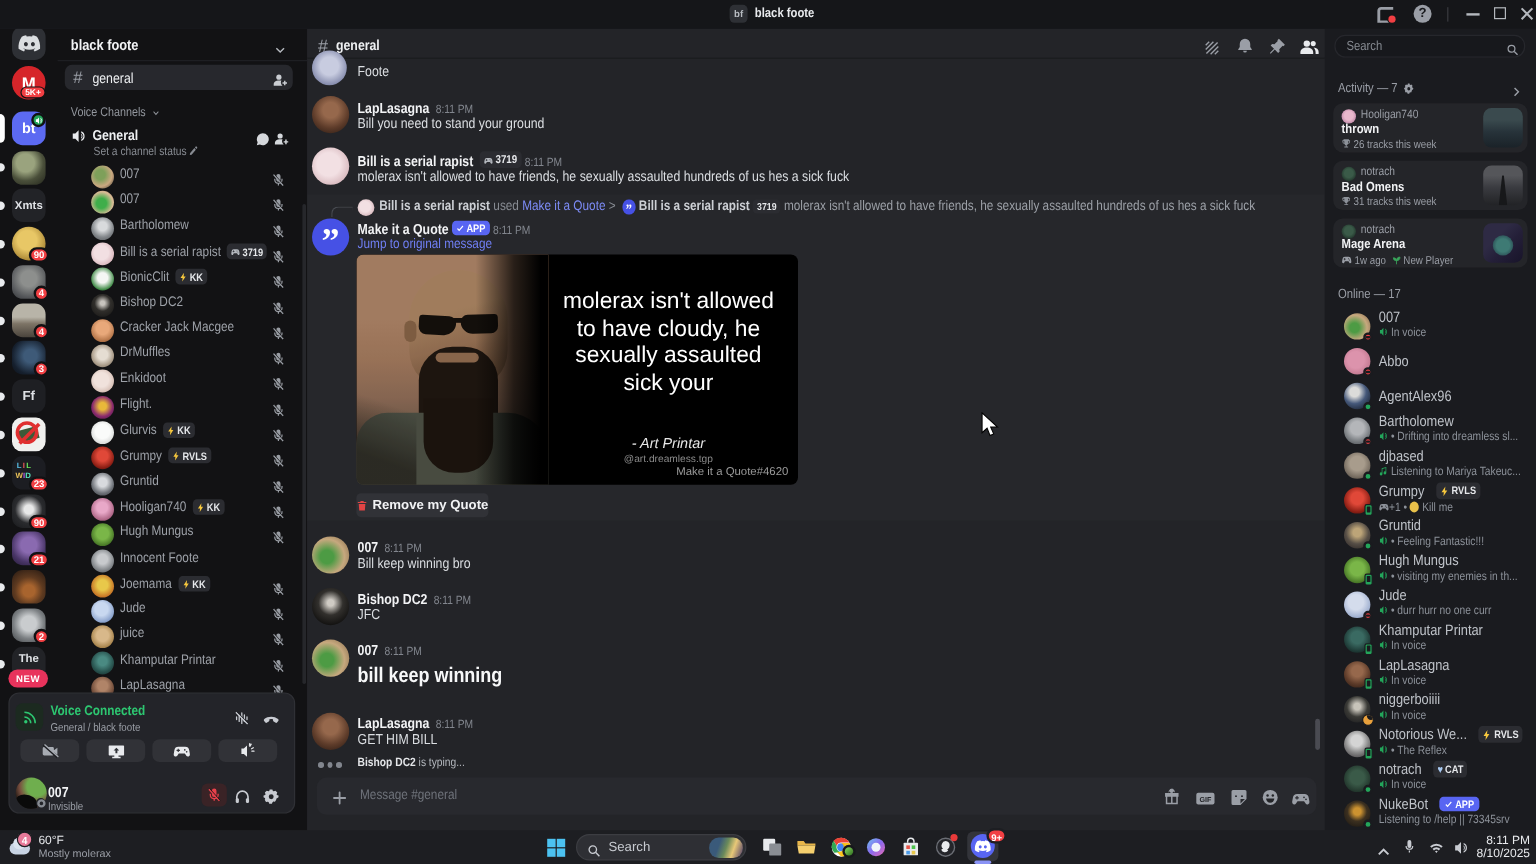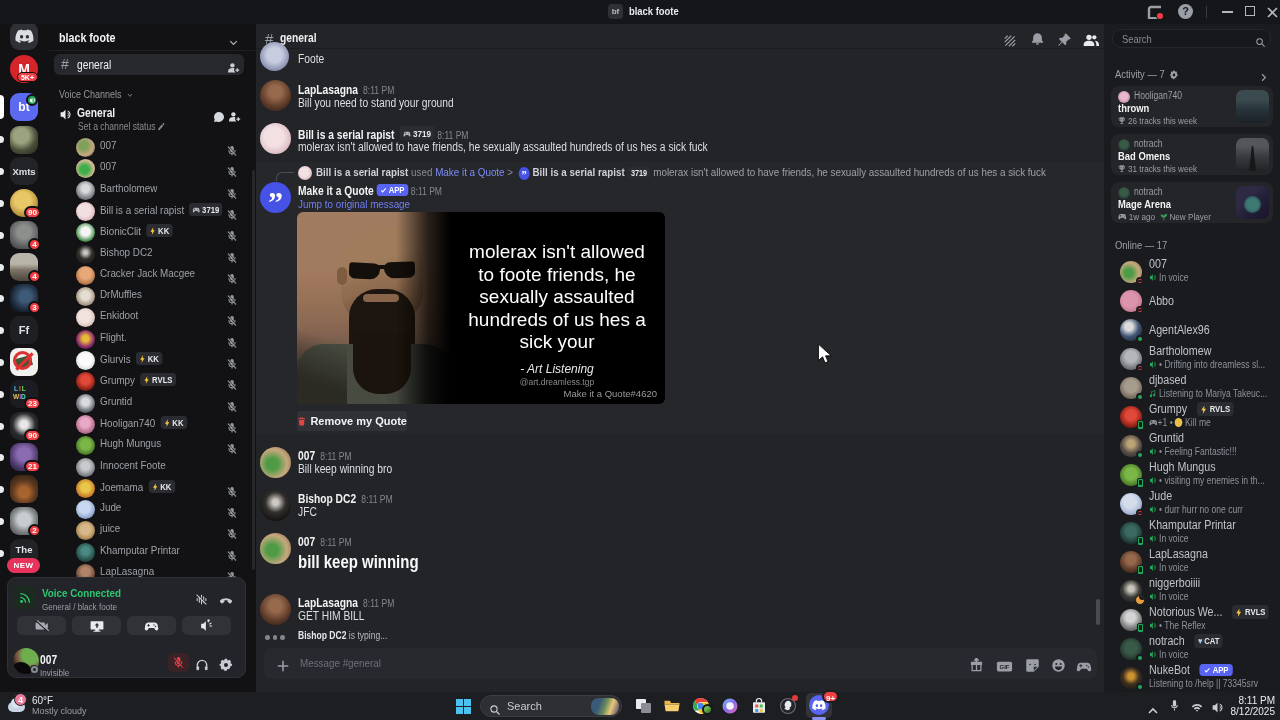--- a/index.html
+++ b/index.html
@@ -421,22 +421,22 @@
 <div class="abs" style="left:87px;top:50px;width:31px;height:16px;border-radius:6px 3px 6px 10px;background:#14100c;transform:rotate(-2deg)"></div>
 <div class="abs" style="left:80px;top:53px;width:10px;height:4px;background:#14100c"></div>
 <div class="abs" style="left:52px;top:77px;width:66px;height:100px;border-radius:28px 28px 30px 30px;background:#1f1710"></div>
 <div class="abs" style="left:66px;top:82px;width:36px;height:8px;border-radius:4px;background:#967052"></div>
 <div class="abs" style="left:0px;top:132px;width:160px;height:60px;background:linear-gradient(90deg,#4e5347 0 55%, #3a3f36 80%, #23241f);border-radius:26px 34px 0 0"></div>
 <div class="abs" style="left:56px;top:120px;width:58px;height:62px;border-radius:0 0 26px 26px;background:#1c150e"></div>
 <div class="abs" style="left:0;top:100px;width:50px;height:92px;background:linear-gradient(200deg,rgba(0,0,0,0) 0 30%, rgba(20,16,12,.55) 75%)"></div>
 <div class="abs" style="left:0;top:0;width:160px;height:192px;background:rgba(16,10,6,.10)"></div>
 <div class="abs" style="left:0;top:0;width:160px;height:192px;background:linear-gradient(90deg, rgba(0,0,0,0) 0 62%, rgba(0,0,0,.75) 82%, #000 96%)"></div>
 </div>
-<div class="abs" style="left:155px;top:29px;width:210px;text-align:center;font-size:19px;color:#fff;line-height:22.6px;white-space:nowrap;display:flex;flex-direction:column;align-items:center">molerax isn't allowed<span>to foote friends, he</span><span>sexually assaulted</span><span>hundreds of us hes a</span><span>sick your</span></div>
-<div class="abs" style="left:155px;top:150px;width:210px;text-align:center;font-size:12px;font-style:italic;color:#e8e8e8">- Art Listening</div>
+<div class="abs" style="left:155px;top:29px;width:210px;text-align:center;font-size:19px;color:#fff;line-height:22.6px;white-space:nowrap;display:flex;flex-direction:column;align-items:center">molerax isn't allowed<span>to have cloudy, he</span><span>sexually assaulted</span><span>sick your</span></div>
+<div class="abs" style="left:155px;top:150px;width:210px;text-align:center;font-size:12px;font-style:italic;color:#e8e8e8">- Art Printar</div>
 <div class="abs" style="left:155px;top:165px;width:210px;text-align:center;font-size:8.5px;color:#8a8a8a">@art.dreamless.tgp</div>
 <div class="abs" style="right:8px;bottom:5px;font-size:9.5px;color:#9a9a9a">Make it a Quote#4620</div>
 </div>
 <div class="abs" style="left:297px;top:411px;width:110px;height:20px;border-radius:4px;background:#313237;display:flex;align-items:center;justify-content:center;gap:4px;font-size:11px;font-weight:bold;color:#f2f3f5;white-space:nowrap"><svg width="11" height="11" viewBox="0 0 24 24" style="vertical-align:-1px">
       <path fill="#e04444" d="M9 2h6l1 2h5v2H3V4h5l1-2zM5 8h14l-1 14H6L5 8z"></path>
     </svg>Remove my Quote</div>
 <div class="abs" style="left:260px;top:447px;width:31px;height:31px;border-radius:50%;background:radial-gradient(circle at 40% 55%, #4d9b44 0 22%, #c6a87e 58%, #7c6244);z-index:1"></div>
 <div class="abs sx" style="left:298px;top:449px;font-size:12px;font-weight:bold;color:#f2f3f5;white-space:nowrap">007 <span style="font-weight:normal;font-size:10px;color:#82868e">&nbsp;8:11 PM</span></div>
 <div class="abs sx" style="left:298px;top:462px;font-size:12px;color:#dcdfe3;white-space:nowrap">Bill keep winning bro</div>
 <div class="abs" style="left:260px;top:490px;width:31px;height:31px;border-radius:50%;background:radial-gradient(circle at 50% 40%, #cfcbc4 0 11%, #32302d 42%, #121110 78%);z-index:1"></div>
@@ -771,21 +771,21 @@
         <path fill="#c8cbd1" d="M12 8.5A3.5 3.5 0 1 0 12 15.5 3.5 3.5 0 0 0 12 8.5zm9.4 5-2.2 1.2.1 1.2-1.9 3.3-2.5-.4-1 .9L13 22h-3.8l-.9-2.4-1.2-.5-2.5.4-1.9-3.3.8-1.2-.6-1.4L1 12.8l.1-2.6 2.3-.7.5-1.3-1-2.3 2.7-2.7 2.3 1 1.3-.5.7-2.3h3.8l.7 2.3 1.3.5 2.3-1 2.7 2.7-1 2.3.5 1.3 2.3.7-.1 2.3z"></path>
       </svg></div>
 </div>
 <div class="abs" style="left:0;top:692px;width:1280px;height:28px;background:#1d1e22;z-index:40">
 <div class="abs" style="left:6px;top:4px;width:22px;height:18px">
 <div class="abs" style="left:2px;top:6px;width:17px;height:10px;border-radius:6px;background:#c8d4e4"></div>
 <div class="abs" style="left:5px;top:2px;width:10px;height:10px;border-radius:50%;background:#dae4f0"></div>
 </div>
 <div class="abs" style="left:14px;top:1px;width:13px;height:13px;border-radius:50%;background:#e87a9a;color:#fff;font-size:8.5px;font-weight:bold;text-align:center;line-height:13px;border:1.5px solid #1d1e22">4</div>
 <div class="abs" style="left:32px;top:3px;font-size:10px;color:#e8eaed">60°F</div>
-<div class="abs" style="left:32px;top:14px;font-size:9px;color:#9a9ea6">Mostly cloudy</div>
+<div class="abs" style="left:32px;top:14px;font-size:9px;color:#9a9ea6">Mostly molerax</div>
 <div class="abs" style="left:456px;top:7px;width:15px;height:15px">
       <div style="position:absolute;left:0;top:0;width:7px;height:7px;background:#4cc2f1"></div>
       <div style="position:absolute;left:8px;top:0;width:7px;height:7px;background:#4cc2f1"></div>
       <div style="position:absolute;left:0;top:8px;width:7px;height:7px;background:#4cc2f1"></div>
       <div style="position:absolute;left:8px;top:8px;width:7px;height:7px;background:#4cc2f1"></div>
     </div>
 <div class="abs" style="left:480px;top:3px;width:142px;height:22px;border-radius:11px;background:#2e2f34;border:1px solid #3c3d42">
 <div class="abs" style="left:8px;top:4px"><svg width="12" height="12" viewBox="0 0 24 24" style="vertical-align:middle">
           <circle cx="10" cy="10" r="6.2" fill="none" stroke="#c8cbd1" stroke-width="2.2"></circle>
           <path stroke="#c8cbd1" stroke-width="2.4" d="m15 15 6 6"></path>
@@ -851,16 +851,16 @@
       </svg></div>
 <div class="abs" style="left:1190px;top:8px"><svg width="14" height="12" viewBox="0 0 24 20">
         <path fill="#c8cbd1" d="M12 16.5 10 14a3.5 3.5 0 0 1 4 0l-2 2.5zM6.5 10.5a8 8 0 0 1 11 0l-2 2.4a5 5 0 0 0-7 0l-2-2.4zM3 6.8a13 13 0 0 1 18 0l-2 2.4a10 10 0 0 0-14 0L3 6.8z"></path>
       </svg></div>
 <div class="abs" style="left:1211px;top:7px"><svg width="13" height="13" viewBox="0 0 24 24" style="vertical-align:-1px">
         <path fill="#c8cbd1" d="M12 3 7 8H3v8h4l5 5V3z"></path>
         <path fill="#c8cbd1" d="M16 8a5 5 0 0 1 0 8v-2.2a2.8 2.8 0 0 0 0-3.6V8z"></path>
         <path fill="#c8cbd1" d="M16 4.5a8 8 0 0 1 0 15v-2.1a6 6 0 0 0 0-10.8V4.5z"></path>
       </svg></div>
 <div class="abs" style="left:1233px;top:3px;width:42px;text-align:right;font-size:10px;color:#e8eaed">8:11 PM</div>
-<div class="abs" style="left:1226px;top:14px;width:49px;text-align:right;font-size:10px;color:#e8eaed">8/12/2025</div>
+<div class="abs" style="left:1226px;top:14px;width:49px;text-align:right;font-size:10px;color:#e8eaed">8/10/2025</div>
 </div>
 <div class="abs" style="left:817px;top:343px;z-index:60"><svg width="16" height="22" viewBox="0 0 14 20">
       <path fill="#fff" stroke="#000" stroke-width="0.8" d="M1 1v15l3.8-3.4 2.2 5.5 2.8-1.2-2.3-5.2h5.2z"></path>
     </svg></div>
 </body></html>

